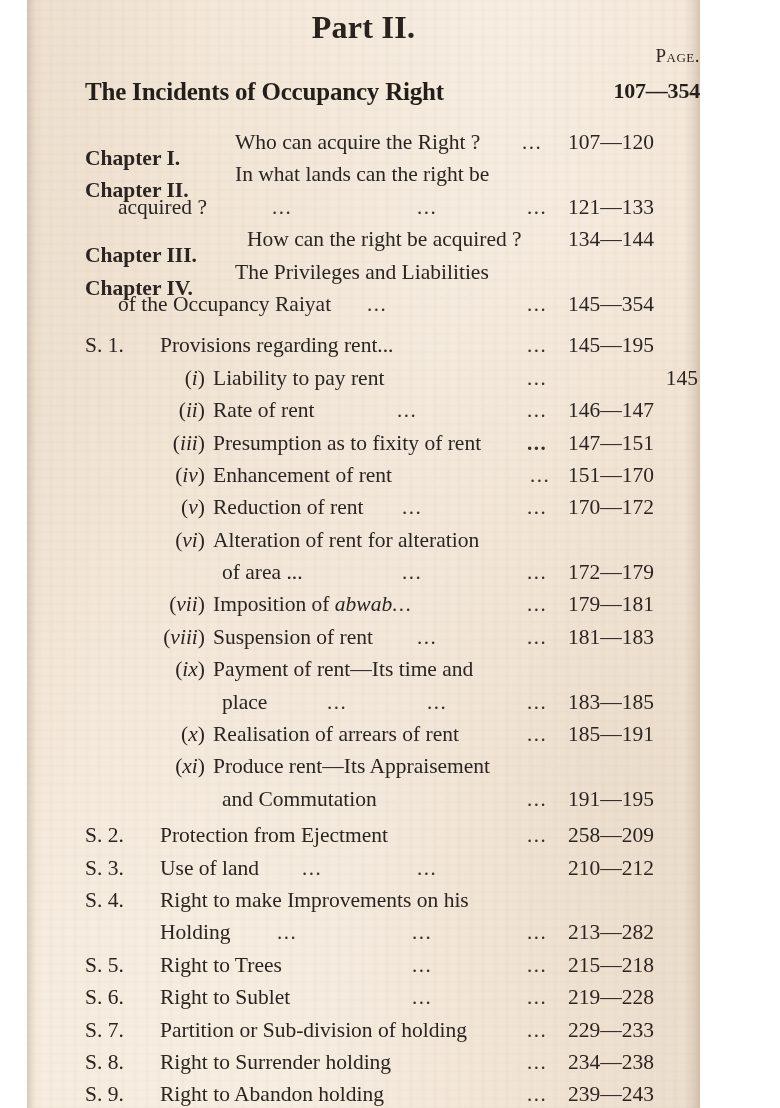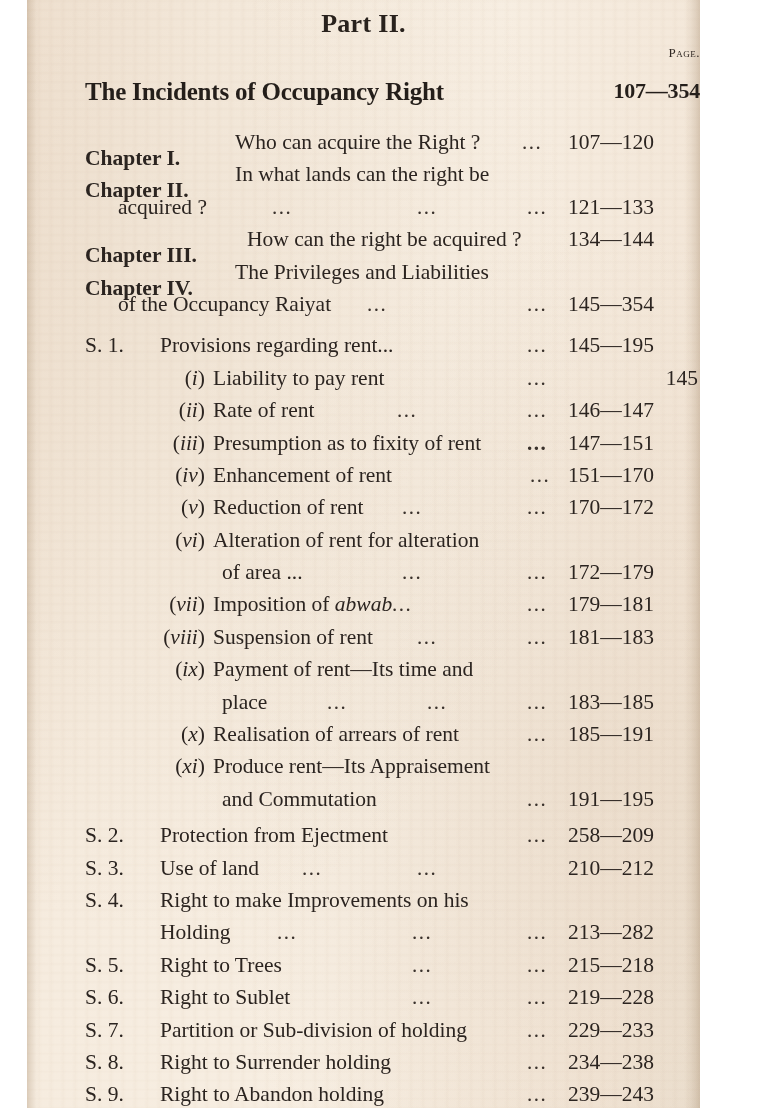--- a/index.html
+++ b/index.html
@@ -72,33 +72,33 @@
   }
 
   .part-title {
     position: absolute;
     top: 9px;
     left: 0;
     width: 673px;
     text-align: center;
     font-family: "Liberation Serif", "DejaVu Serif", serif;
     font-weight: 700;
-    font-size: 26px;
+    font-size: 32px;
     letter-spacing: 0.3px;
     color: #29221d;
   }
 
   .page-head {
     position: absolute;
     top: 45px;
     left: 0;
     width: 673px;
     text-align: right;
     padding-right: 0px;
-    font-size: 13px;
+    font-size: 19px;
     font-variant: small-caps;
     letter-spacing: 0.5px;
     color: #2f2722;
   }
 
   .section-head {
     position: absolute;
     top: 78px;
     left: 58px;
     width: 615px;

